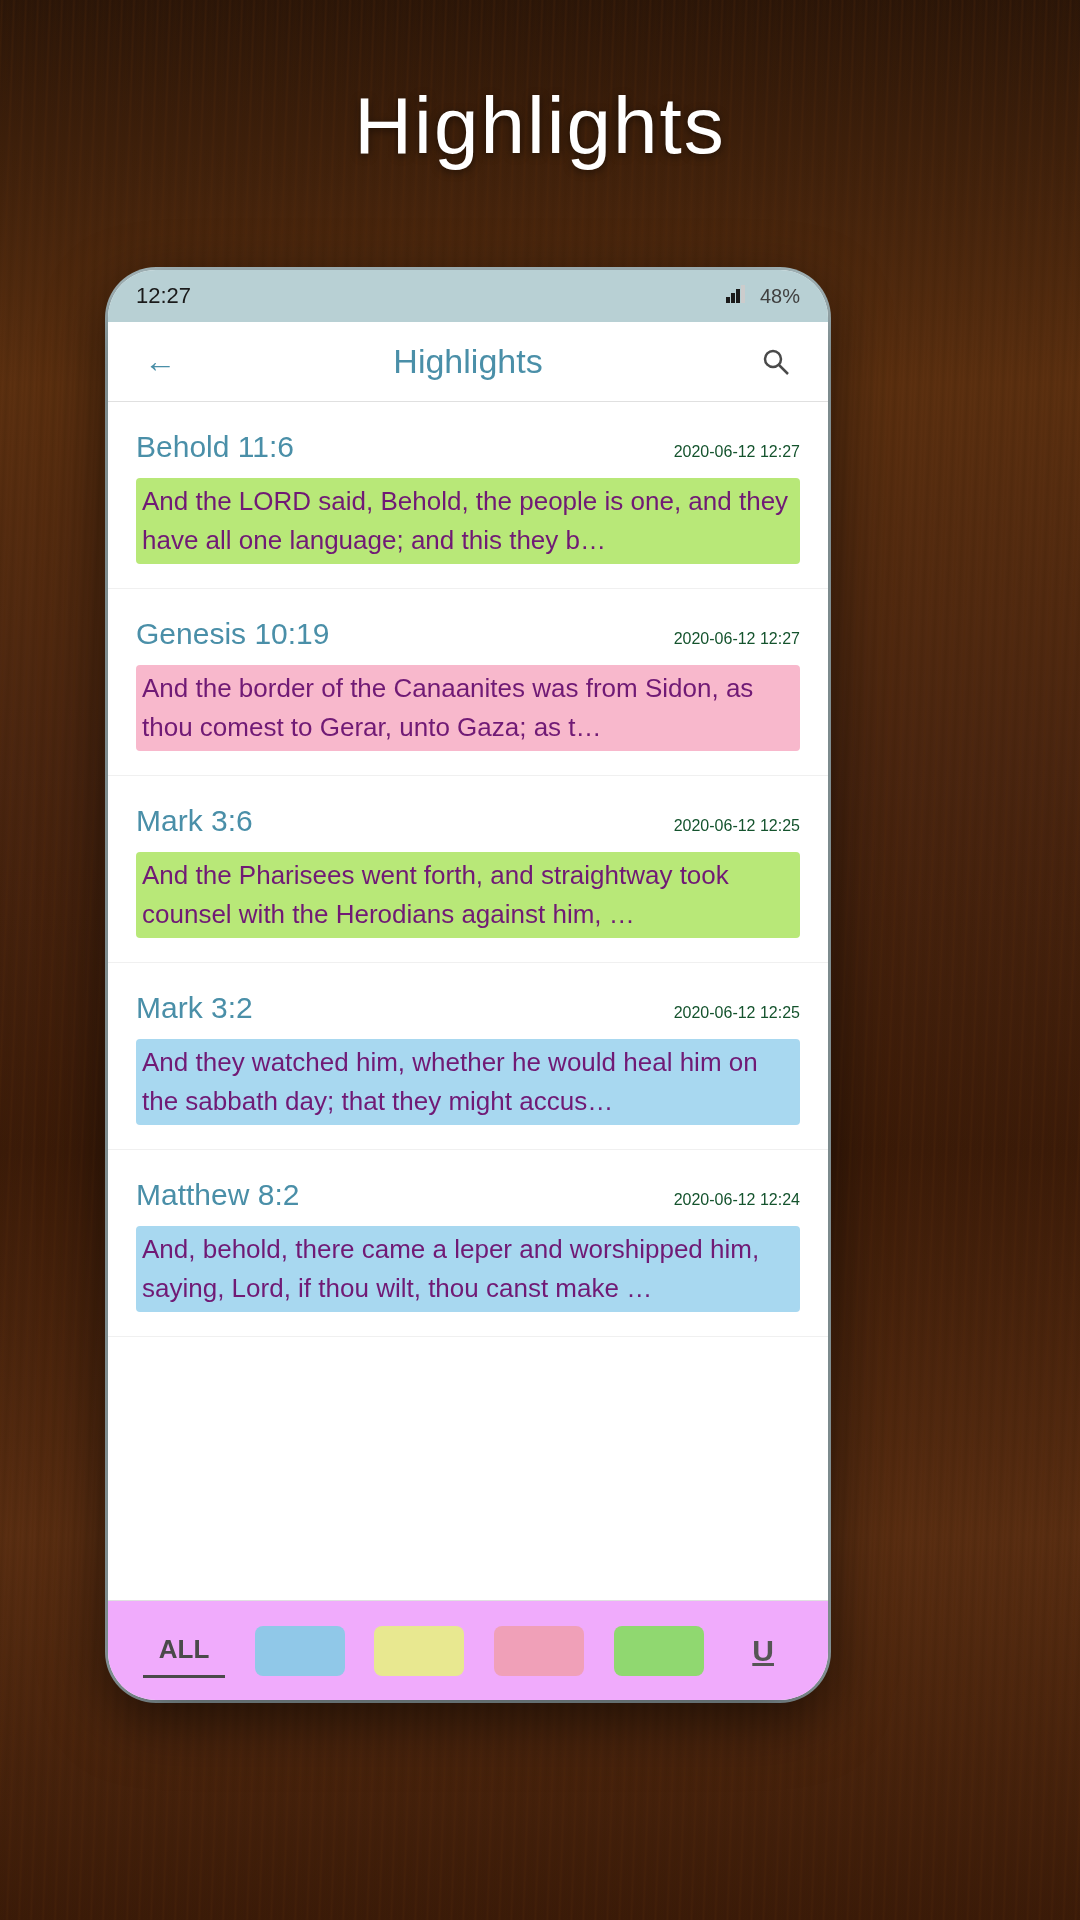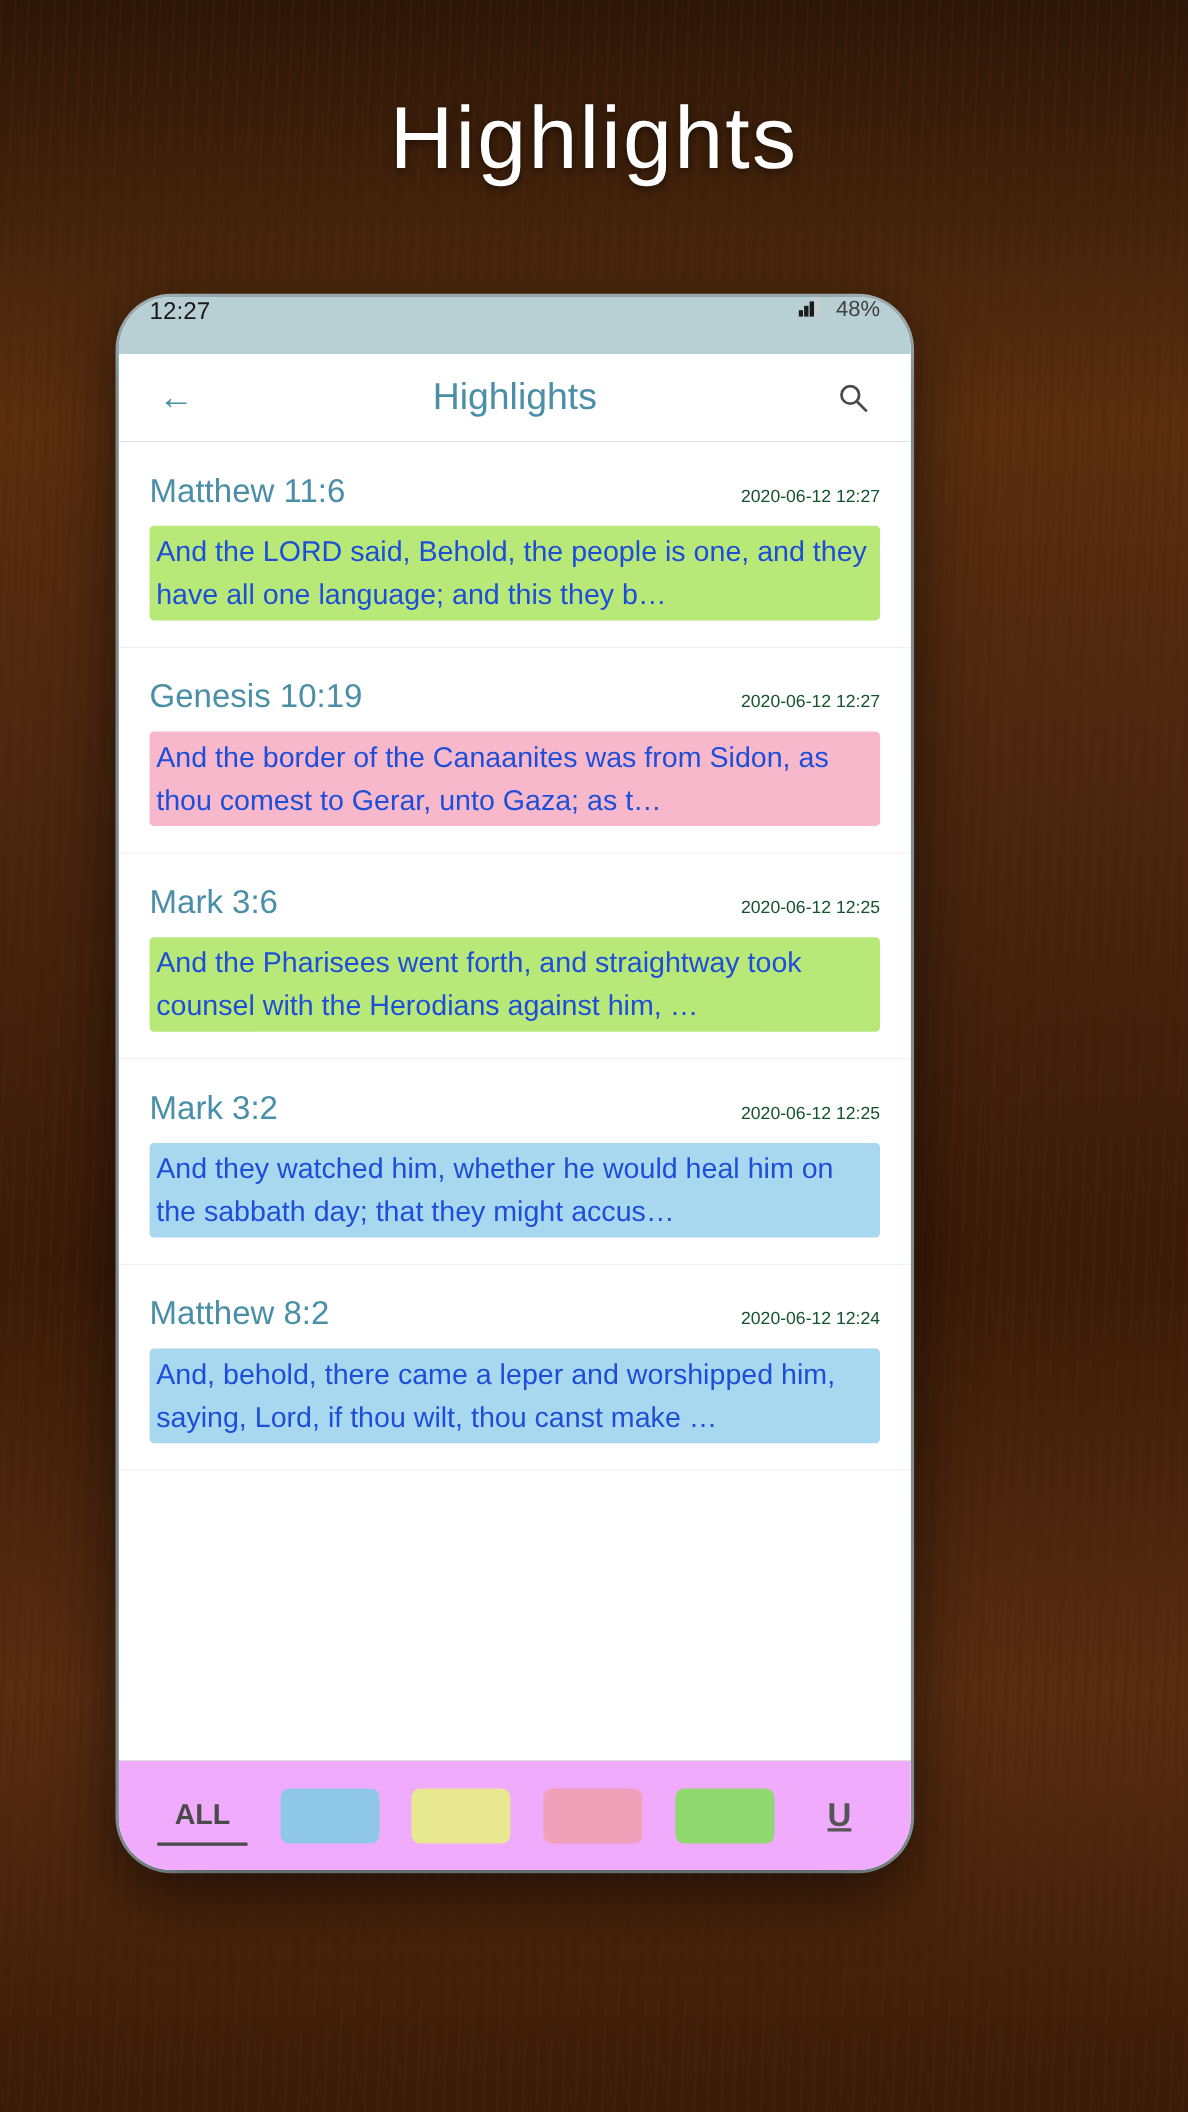--- a/index.html
+++ b/index.html
@@ -65,21 +65,21 @@
       overflow: hidden;
       display: flex;
       flex-direction: column;
     }
 
     
     .status-bar {
       background: #b8d0d4;
       height: 52px;
       display: flex;
-      align-items: flex-start;
+      align-items: center;
       justify-content: space-between;
       padding: 0 28px;
       flex-shrink: 0;
     }
 
     .status-time {
       font-size: 22px;
       color: #1a1a1a;
       font-weight: 500;
     }
@@ -164,21 +164,21 @@
       font-weight: 500;
     }
 
     .item-date {
       font-size: 16px;
       color: #14532d;
     }
 
     .item-text {
       font-size: 26px;
-      color: #1d4ed8;
+      color: #701a75;
       line-height: 1.5;
       border-radius: 4px;
       padding: 4px 6px;
     }
 
     .highlight-green {
       background: #b8e878;
     }
 
     .highlight-pink {
@@ -270,21 +270,21 @@
         <circle cx="13" cy="13" r="8" stroke="#4a4a4a" stroke-width="2.5" fill="none"></circle>
         <line x1="19" y1="19" x2="28" y2="28" stroke="#4a4a4a" stroke-width="2.5"></line>
       </svg>
     </div>
   </div>
 
   <div class="content-list">
 
     <div class="highlight-item">
       <div class="item-header">
-        <span class="item-reference">Matthew 11:6</span>
+        <span class="item-reference">Behold 11:6</span>
         <span class="item-date">2020-06-12 12:27</span>
       </div>
       <div class="item-text highlight-green">And the LORD said, Behold, the people is one, and they have all one language; and this they b…</div>
     </div>
 
     <div class="highlight-item">
       <div class="item-header">
         <span class="item-reference">Genesis 10:19</span>
         <span class="item-date">2020-06-12 12:27</span>
       </div>

